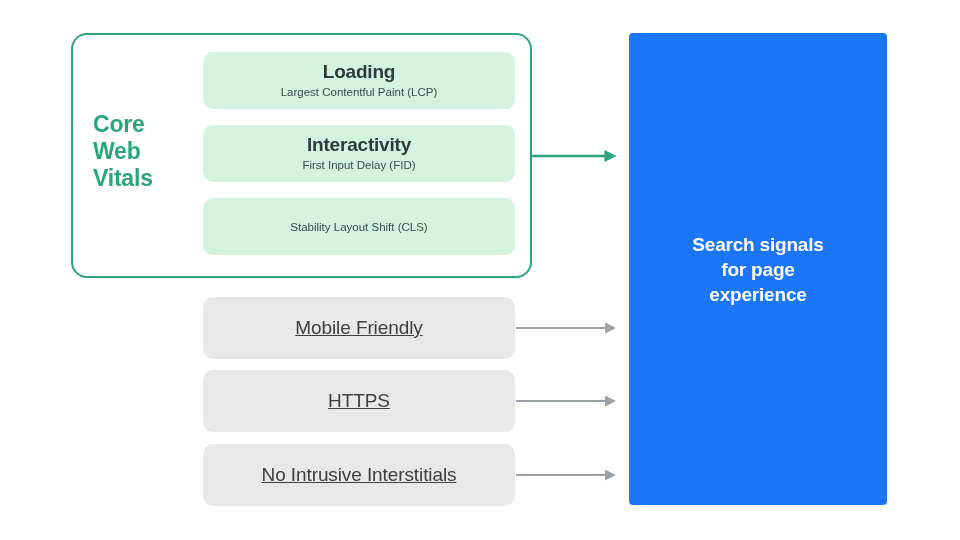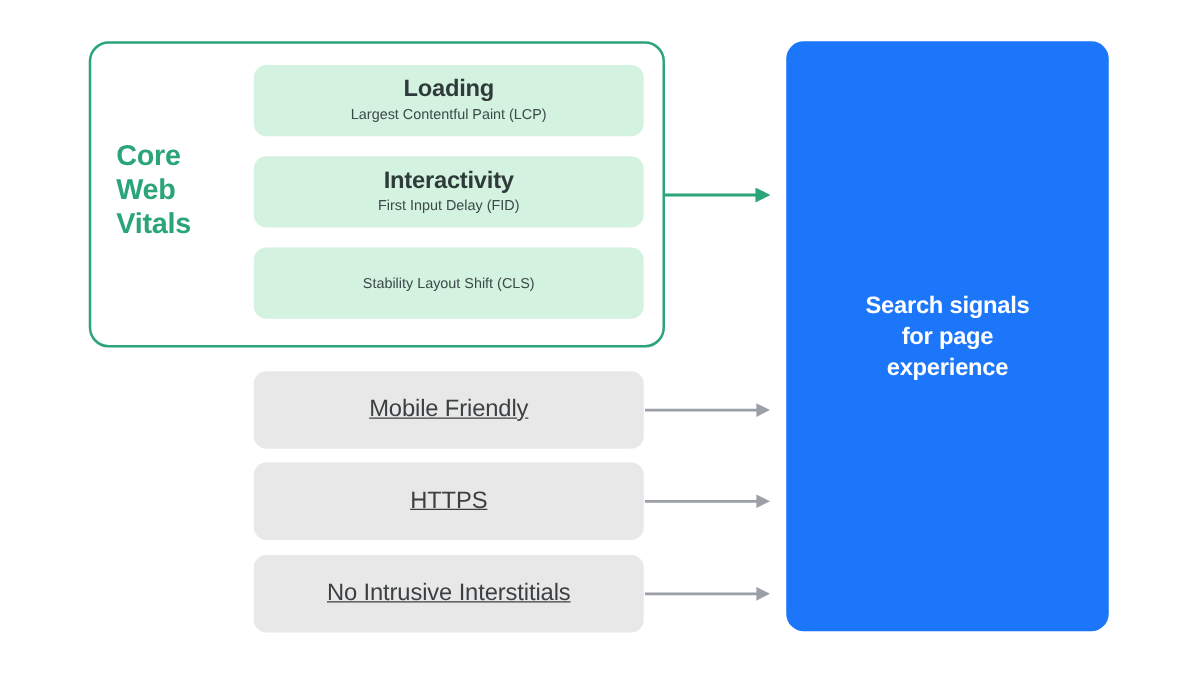--- a/index.html
+++ b/index.html
@@ -101,21 +101,21 @@
   }
 
   
   .outcome-panel {
     position: absolute;
     left: 629px;
     top: 33px;
     width: 258px;
     height: 472px;
     background: #1B76FA;
-    border-radius: 14px;
+    border-radius: 4px;
     display: flex;
     align-items: center;
     justify-content: center;
   }
 
   .outcome-text {
     color: #ffffff;
     font-size: 19px;
     font-weight: bold;
     line-height: 25px;

